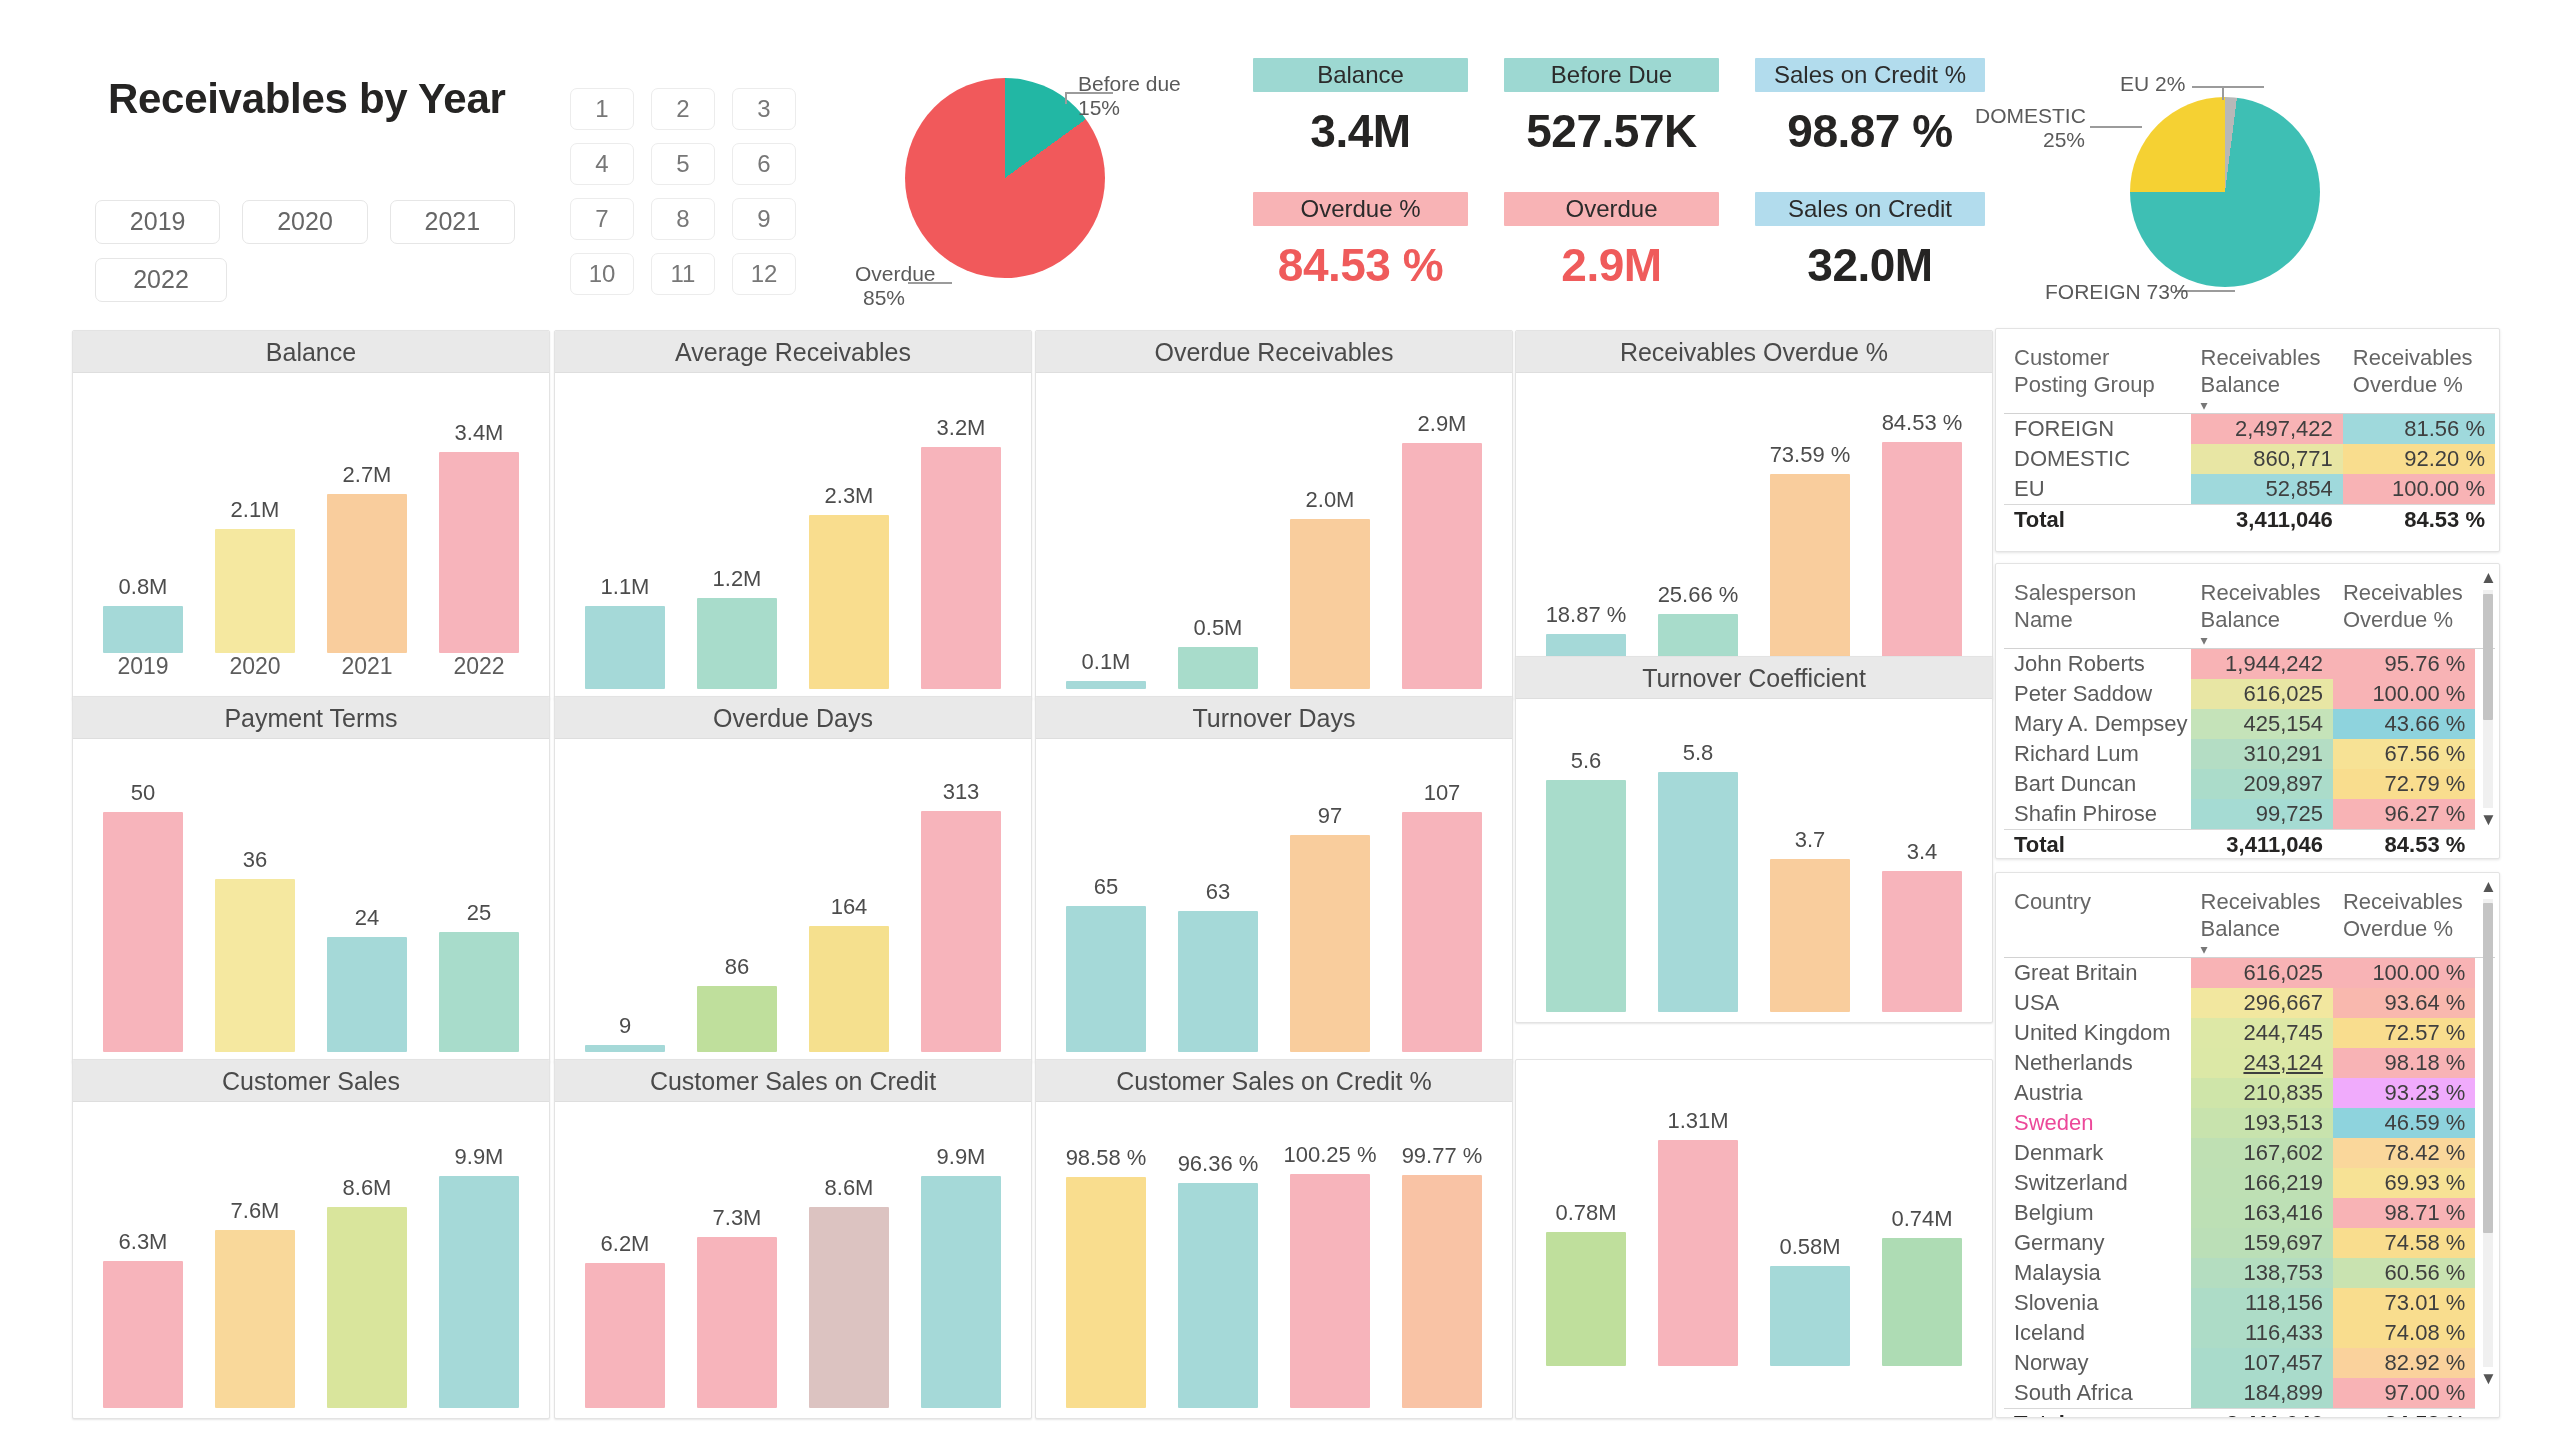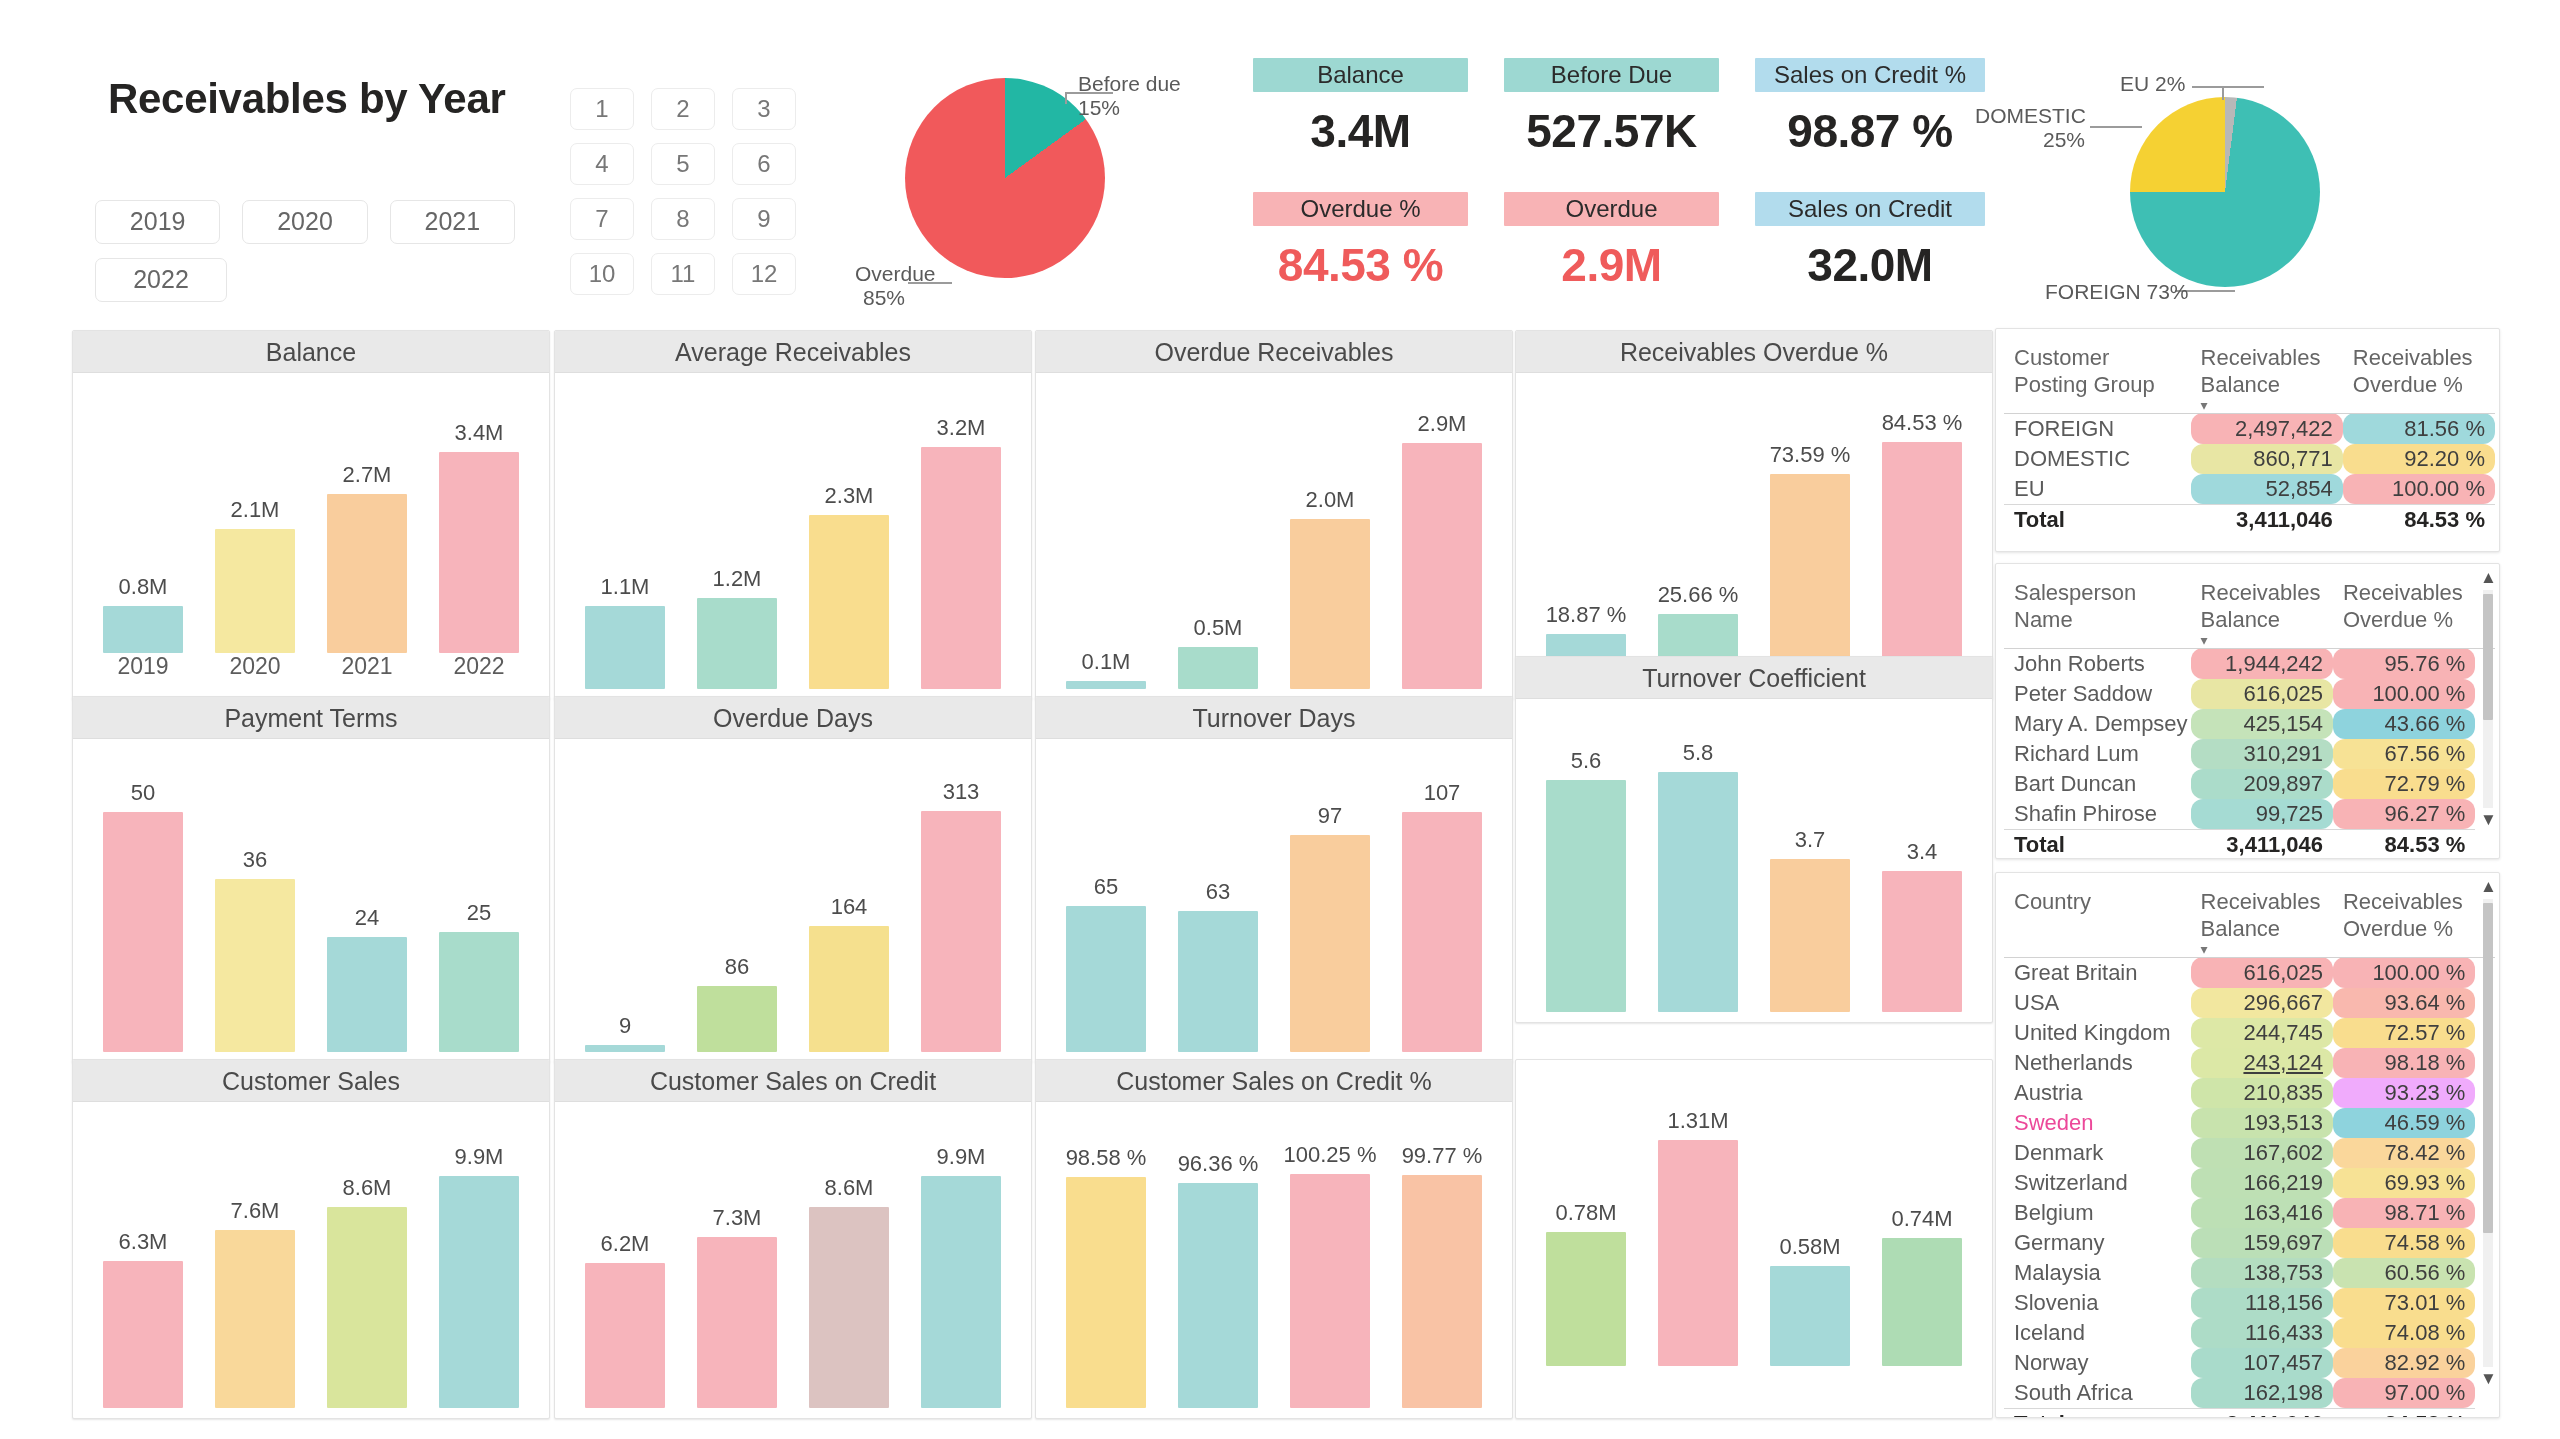--- a/index.html
+++ b/index.html
@@ -88,21 +88,21 @@
   table.pv th {
     font-weight: normal; color: #666; font-size: 22px;
     text-align: left; vertical-align: top; padding: 8px 10px 4px 10px;
     line-height: 1.22;
   }
   table.pv th.num { text-align: left; }
   table.pv td {
     font-size: 22px; color: #3f3f3f; padding: 2px 10px; height: 28px;
     white-space: nowrap; overflow: hidden;
   }
-  table.pv td.num { text-align: right; border-radius: 12px; }
+  table.pv td.num { text-align: right; }
   tr.total td { font-weight: bold; color: #252423; border-top: 1px solid #d8d8d8; }
   .sortcaret { font-size: 14px; color:#777; display:block; line-height: 8px; margin-top:2px;}
 
   .scrollbar { position:absolute; right:4px; width: 16px; }
   .sb-track { position:absolute; left:4px; width: 10px; background:#f0f0f0; }
   .sb-thumb { position:absolute; left:4px; width: 10px; background:#c4c4c4; border-radius:1px;}
   .sb-arrow { position:absolute; left:1px; width:16px; height:16px; color:#555; font-size:17px;
               text-align:center; line-height:16px; }
 </style>
 </head>
@@ -678,21 +678,21 @@
             <td class="num" style="background: rgb(173, 220, 199);">116,433</td>
             <td class="num" style="background: rgb(249, 221, 142);">74.08 %</td>
           </tr>
           <tr>
             <td style="color: rgb(91, 91, 91);">Norway</td>
             <td class="num" style="background: rgb(169, 219, 203);">107,457</td>
             <td class="num" style="background: rgb(250, 210, 156);">82.92 %</td>
           </tr>
           <tr>
             <td style="color: rgb(91, 91, 91);">South Africa</td>
-            <td class="num" style="background: rgb(169, 219, 203);">162,198</td>
+            <td class="num" style="background: rgb(169, 219, 203);">184,899</td>
             <td class="num" style="background: rgb(248, 179, 181);">97.00 %</td>
           </tr>
           <tr class="total">
             <td>Total</td>
             <td class="num">3,411,046</td>
             <td class="num">84.53 %</td>
           </tr>
         </tbody>
     </table>
     <div class="scrollbar" style="top:6px; height:532px;">

